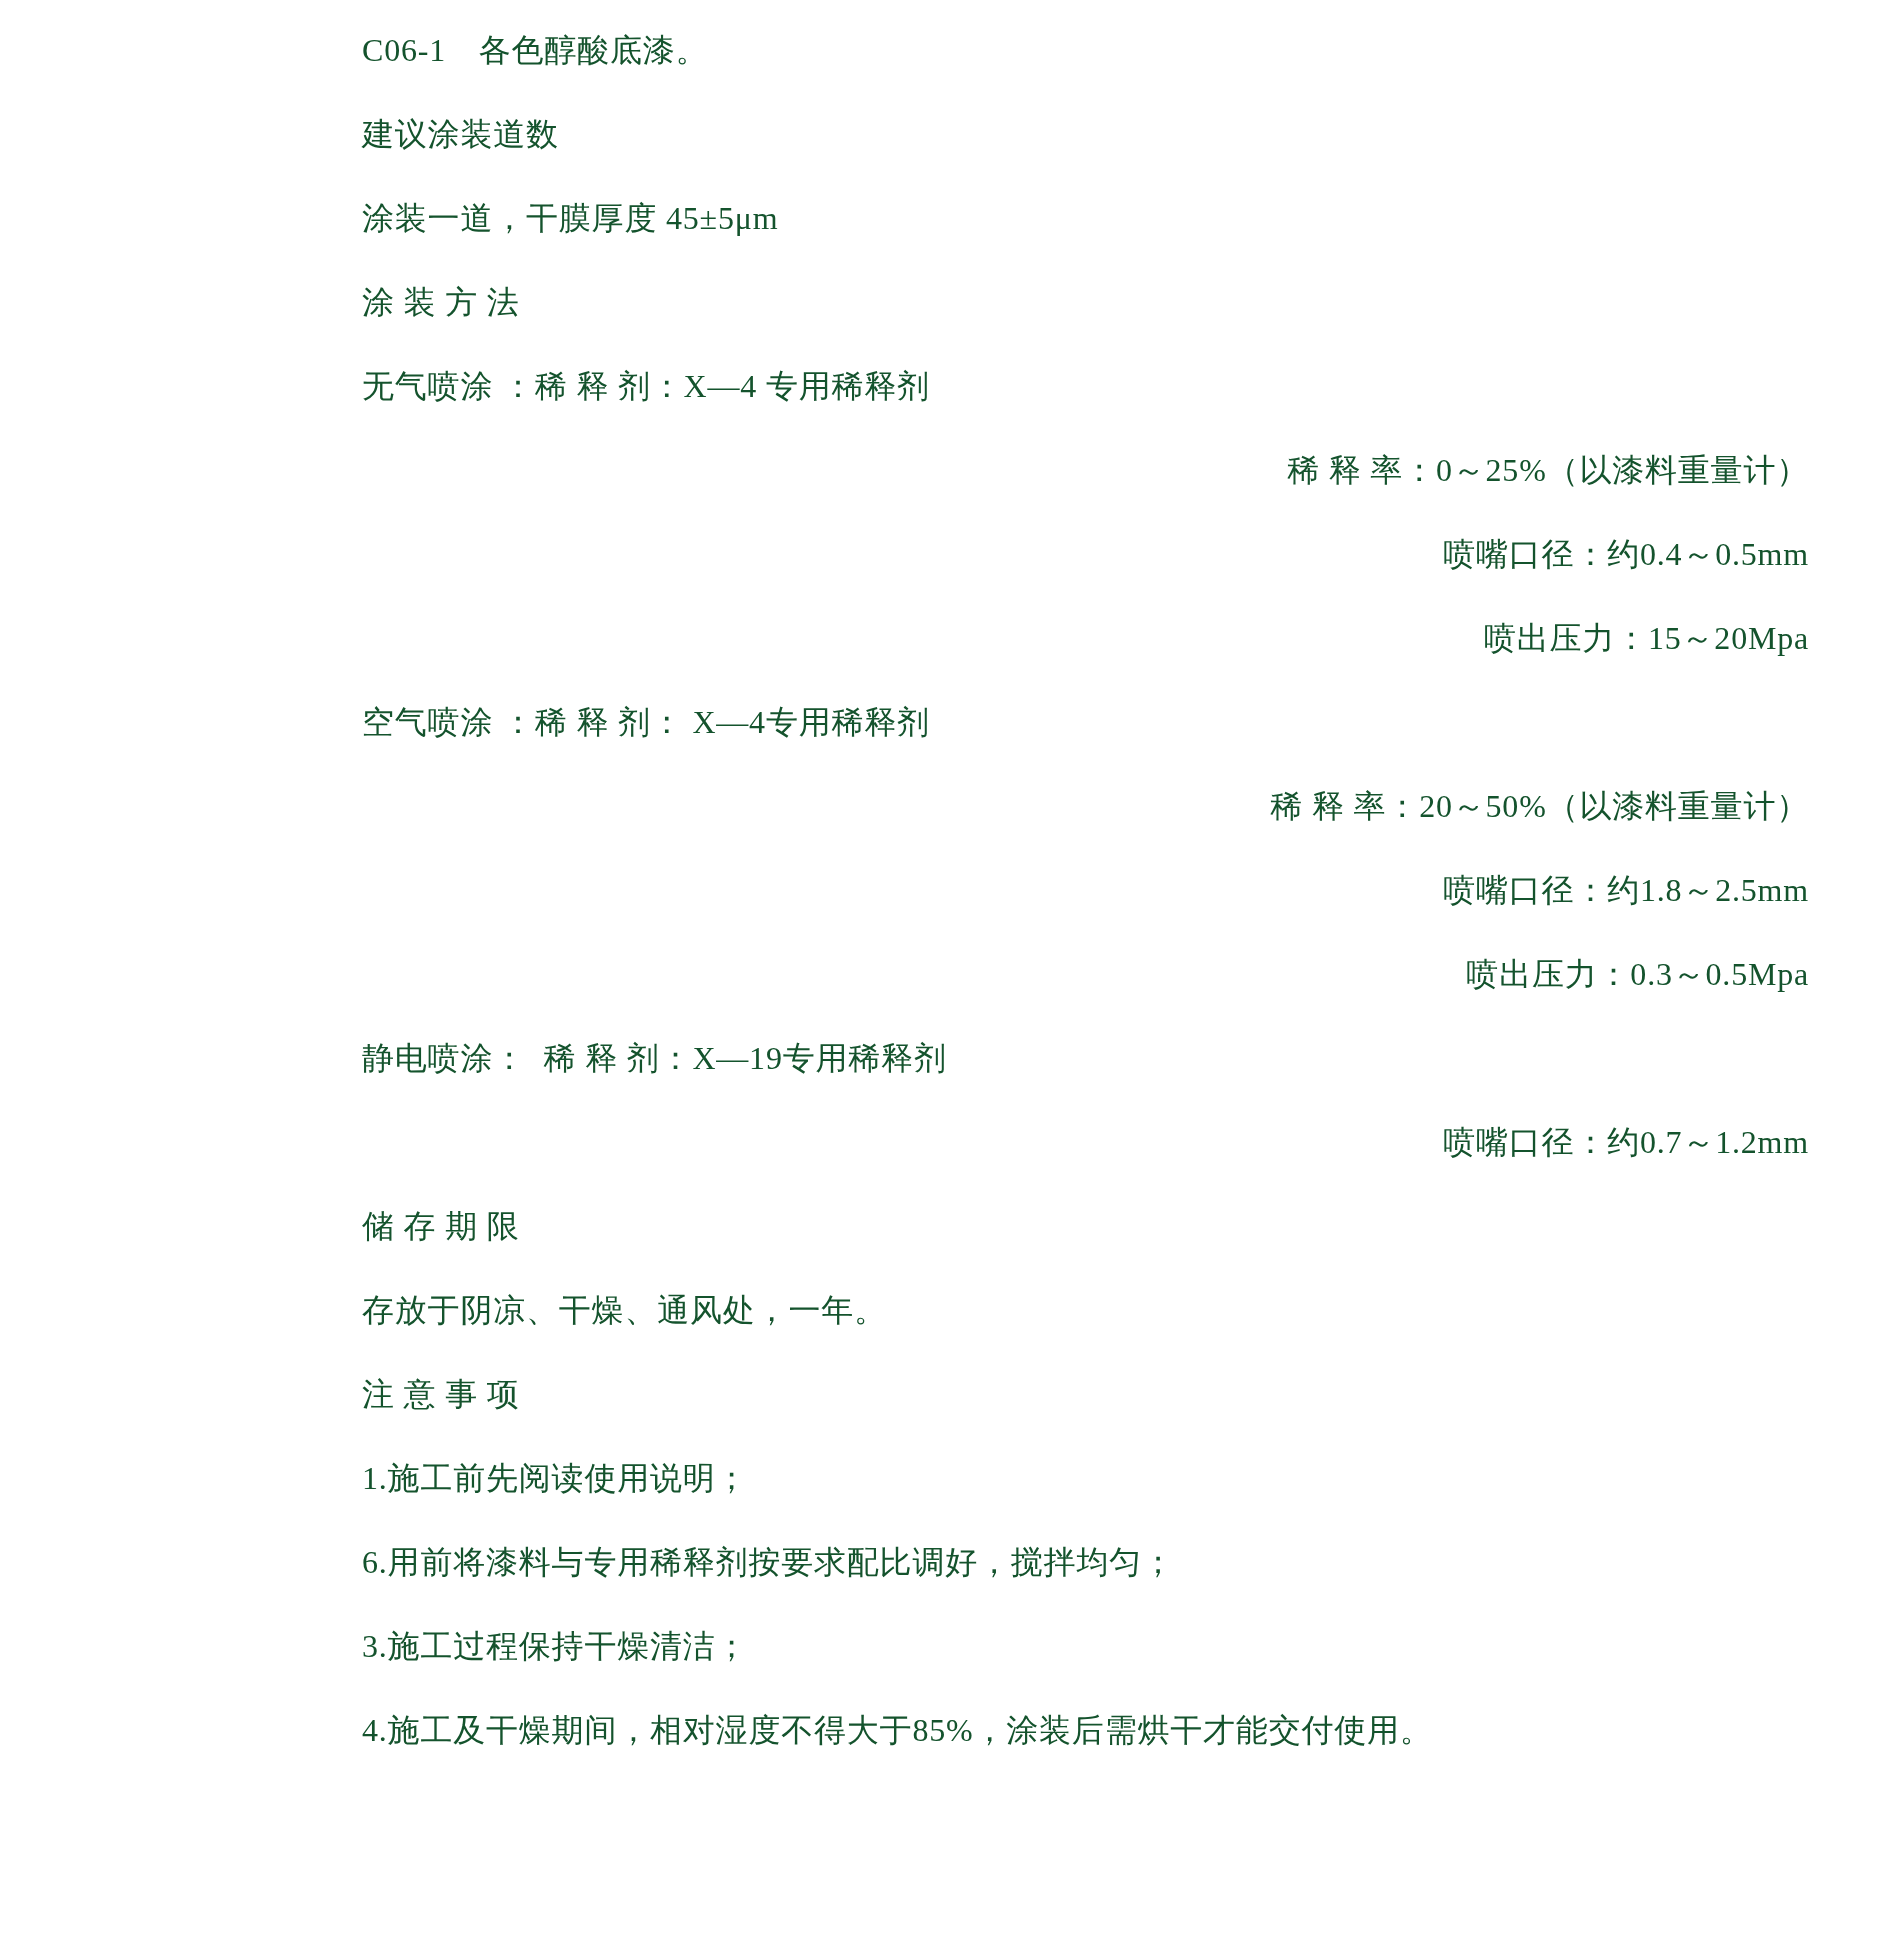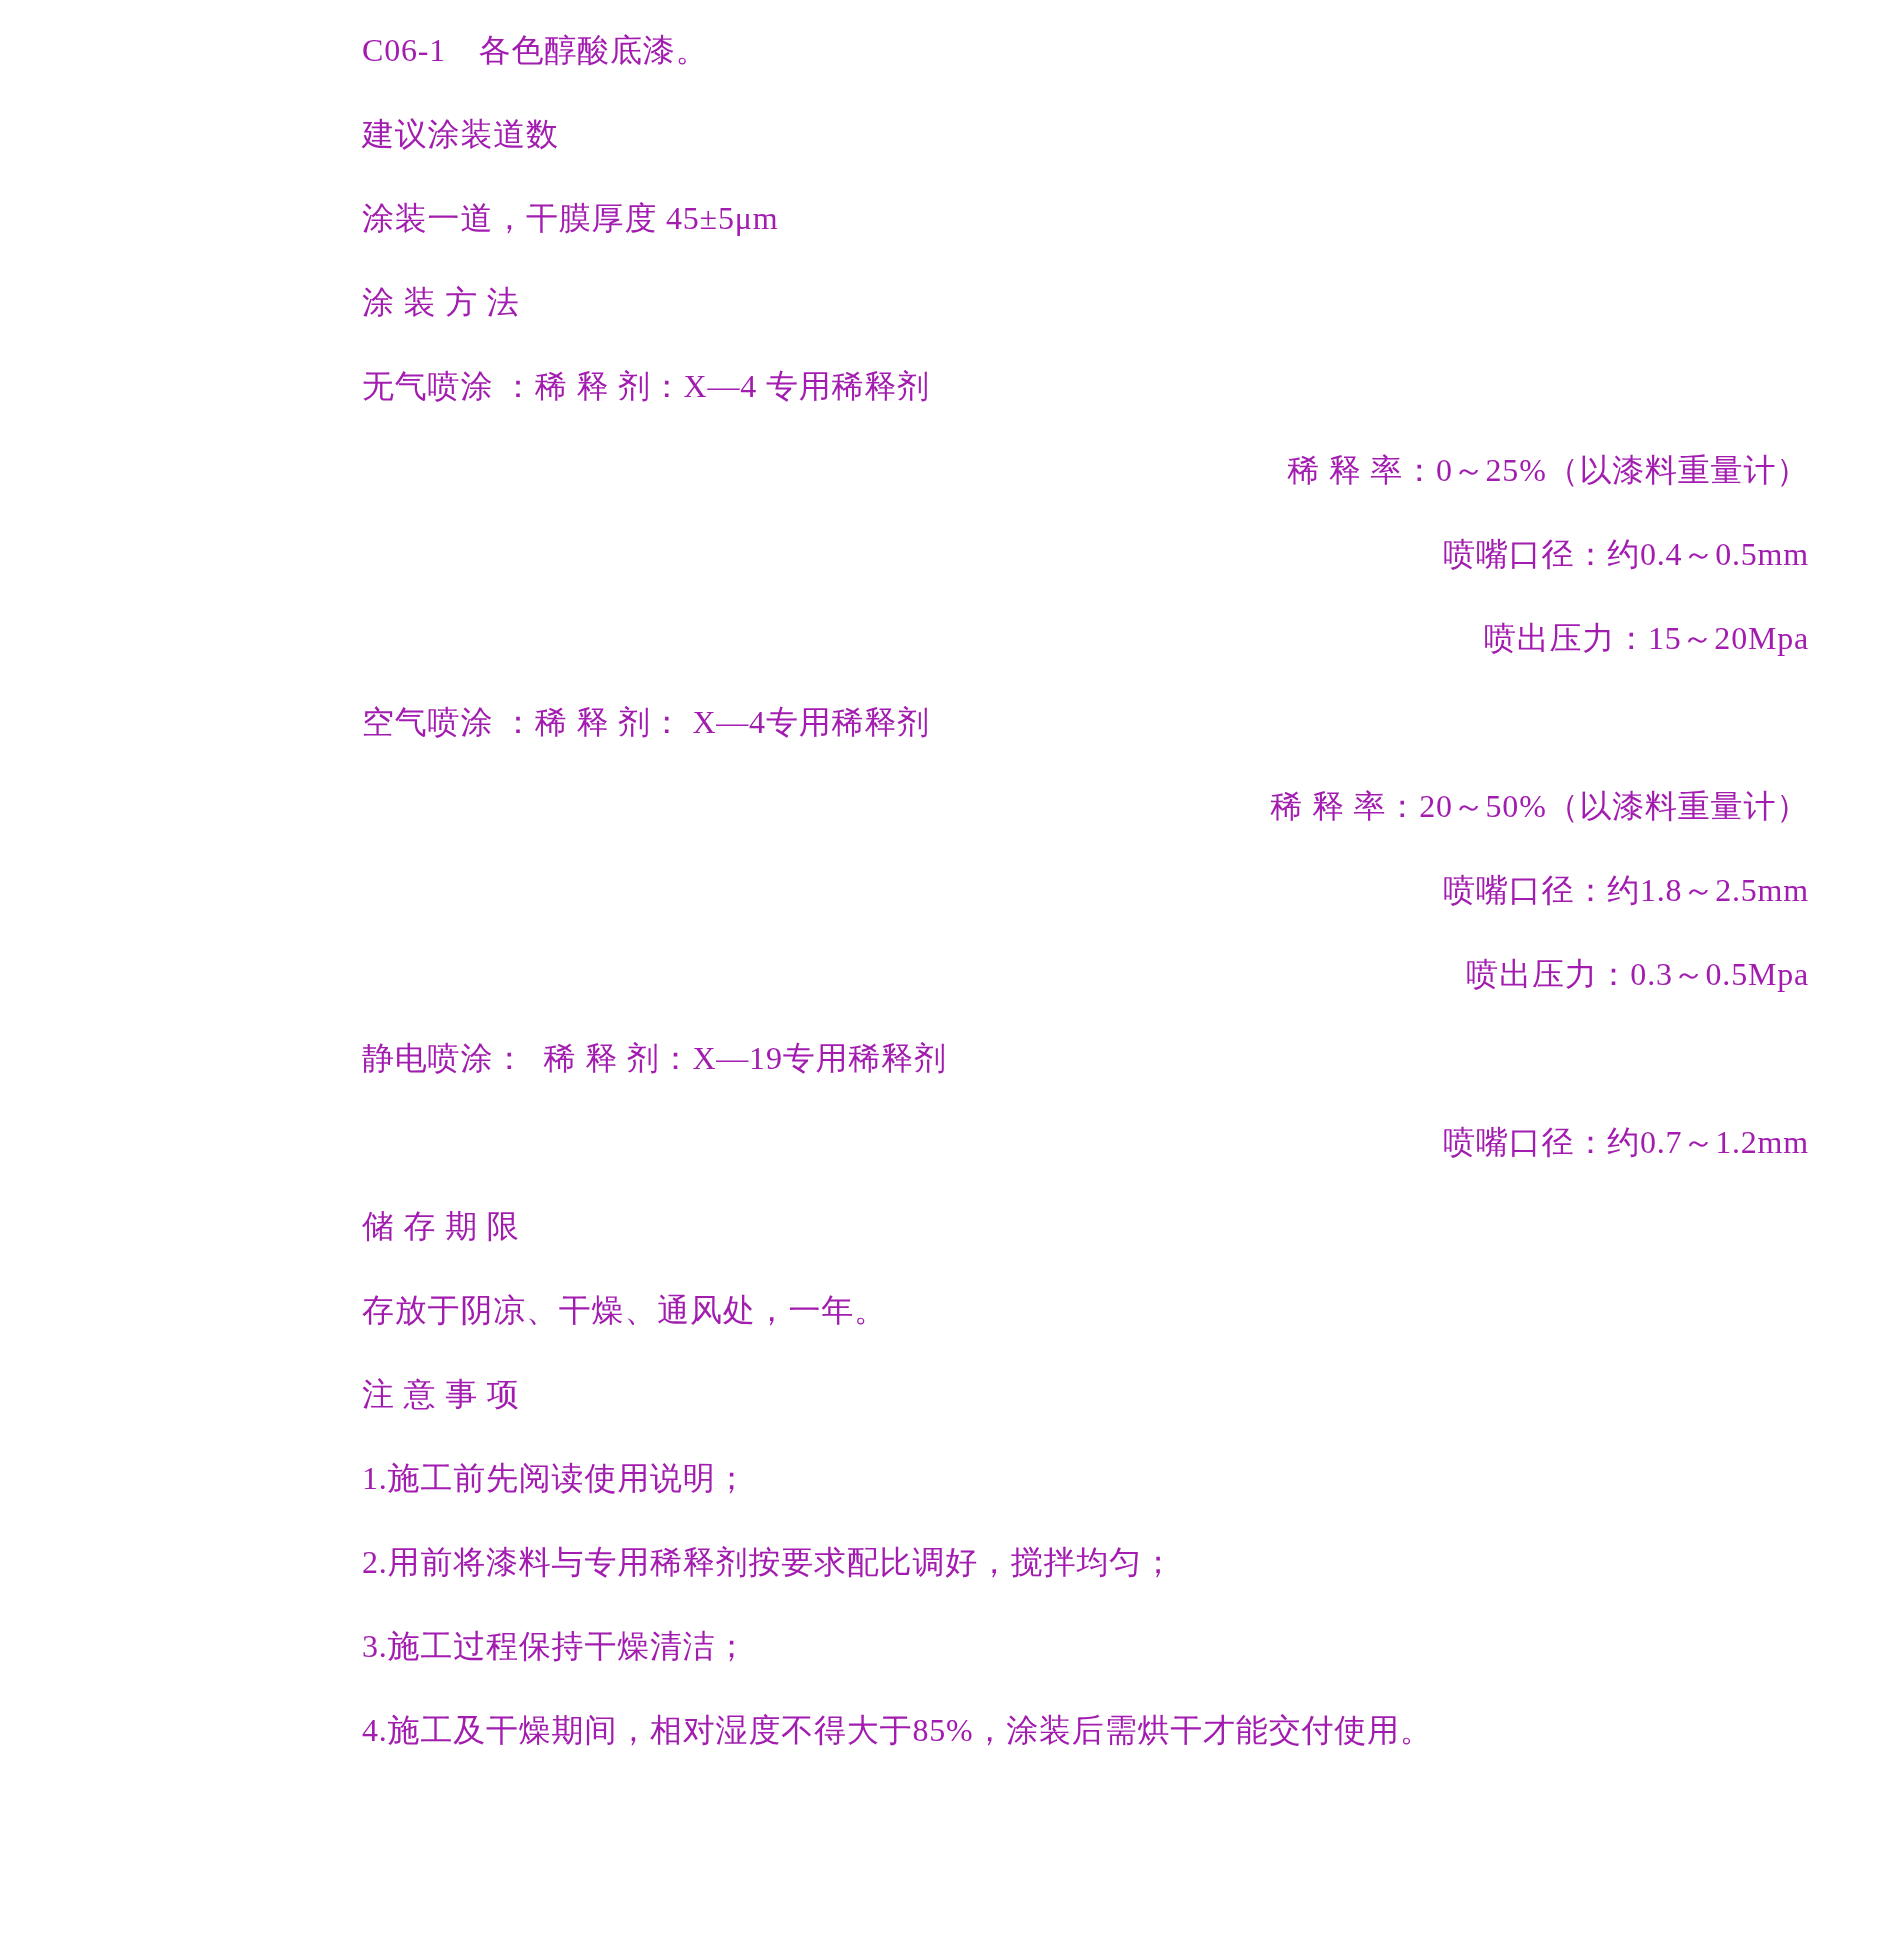--- a/index.html
+++ b/index.html
@@ -12,21 +12,21 @@
     background: #ffffff;
     overflow: hidden;
   }
   .page {
     box-sizing: border-box;
     width: 1901px;
     height: 1927px;
     padding: 7.7px 92px 0 362px;
     font-family: "Liberation Serif", "DejaVu Serif", serif;
     font-size: 32px;
-    color: #a21caf;
+    color: #14532d;
     border-radius: 30px;
   }
   .line {
     margin: 0;
     line-height: 84px;
     height: 84px;
     white-space: pre-wrap;
     letter-spacing: 0.8px;
   }
   .line.indent {
@@ -49,17 +49,17 @@
   <p class="line">空气喷涂 ：稀 释 剂： X—4专用稀释剂</p>
   <p class="line indent">稀 释 率：20～50%（以漆料重量计）</p>
   <p class="line indent">喷嘴口径：约1.8～2.5mm</p>
   <p class="line indent">喷出压力：0.3～0.5Mpa</p>
   <p class="line">静电喷涂：  稀 释 剂：X—19专用稀释剂</p>
   <p class="line indent">喷嘴口径：约0.7～1.2mm</p>
   <p class="line">储 存 期 限</p>
   <p class="line">存放于阴凉、干燥、通风处，一年。</p>
   <p class="line">注 意 事 项</p>
   <p class="line">1.施工前先阅读使用说明；</p>
-  <p class="line">2.用前将漆料与专用稀释剂按要求配比调好，搅拌均匀；</p>
+  <p class="line">6.用前将漆料与专用稀释剂按要求配比调好，搅拌均匀；</p>
   <p class="line">3.施工过程保持干燥清洁；</p>
   <p class="line">4.施工及干燥期间，相对湿度不得大于85%，涂装后需烘干才能交付使用。</p>
 </div>
 
 
 </body></html>

